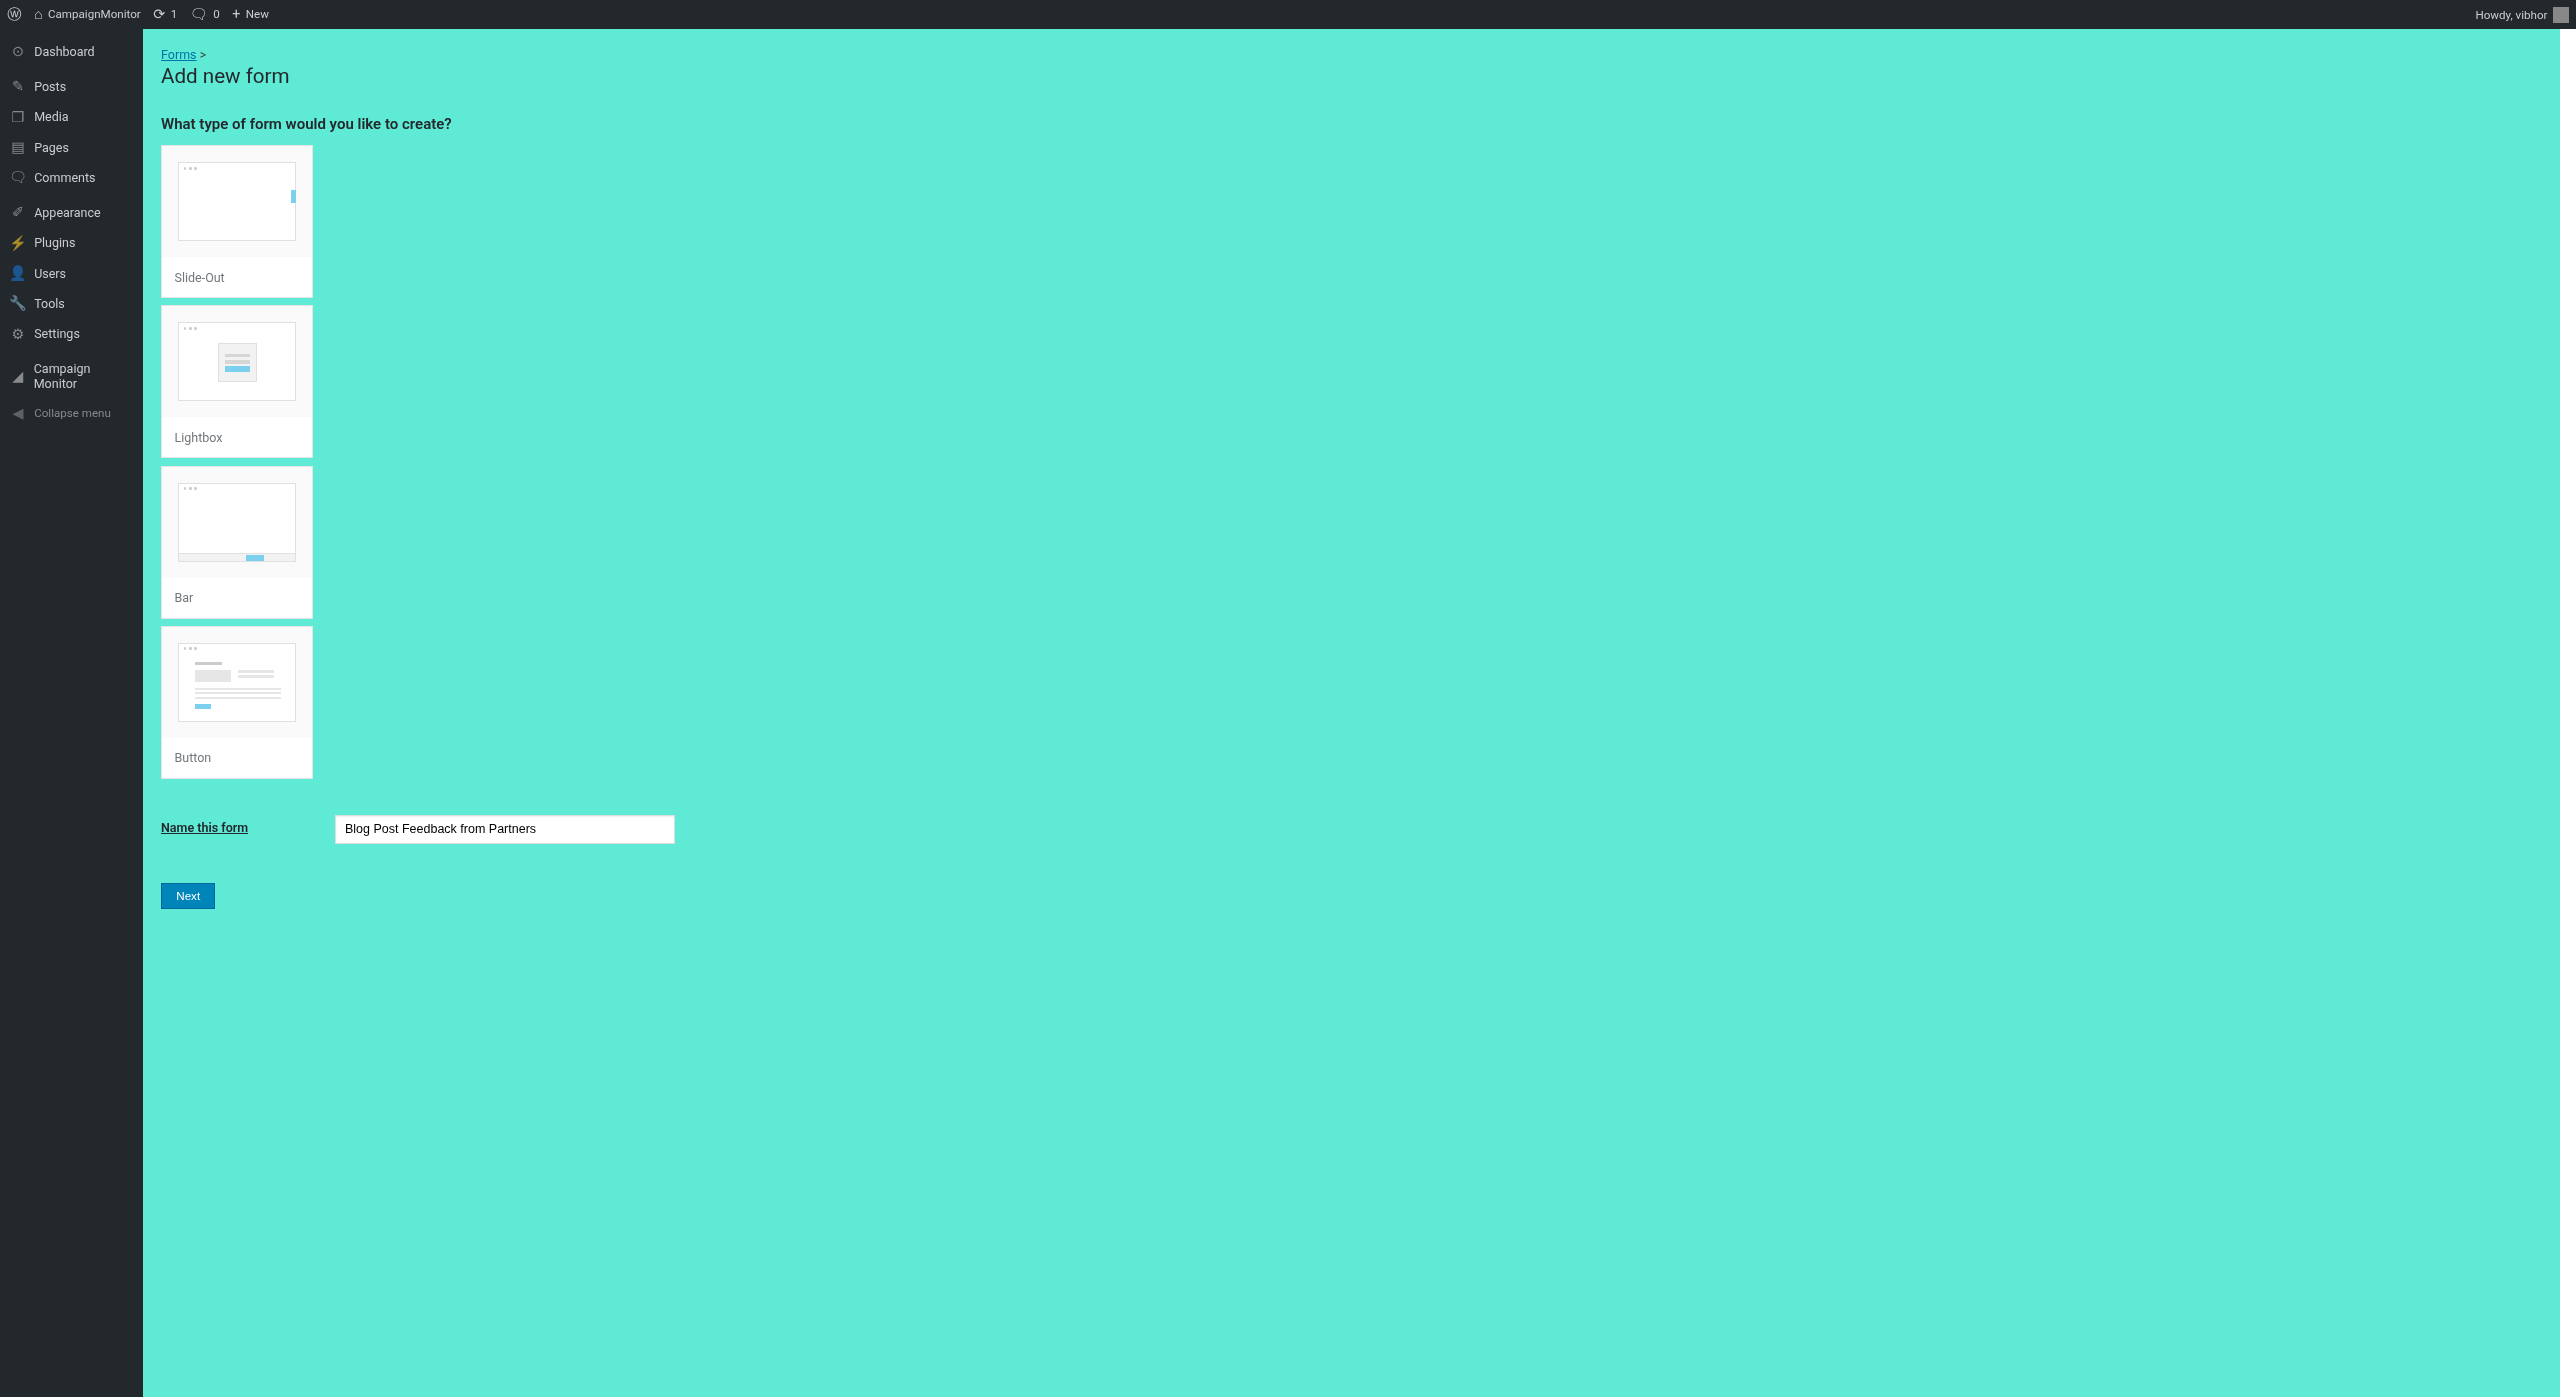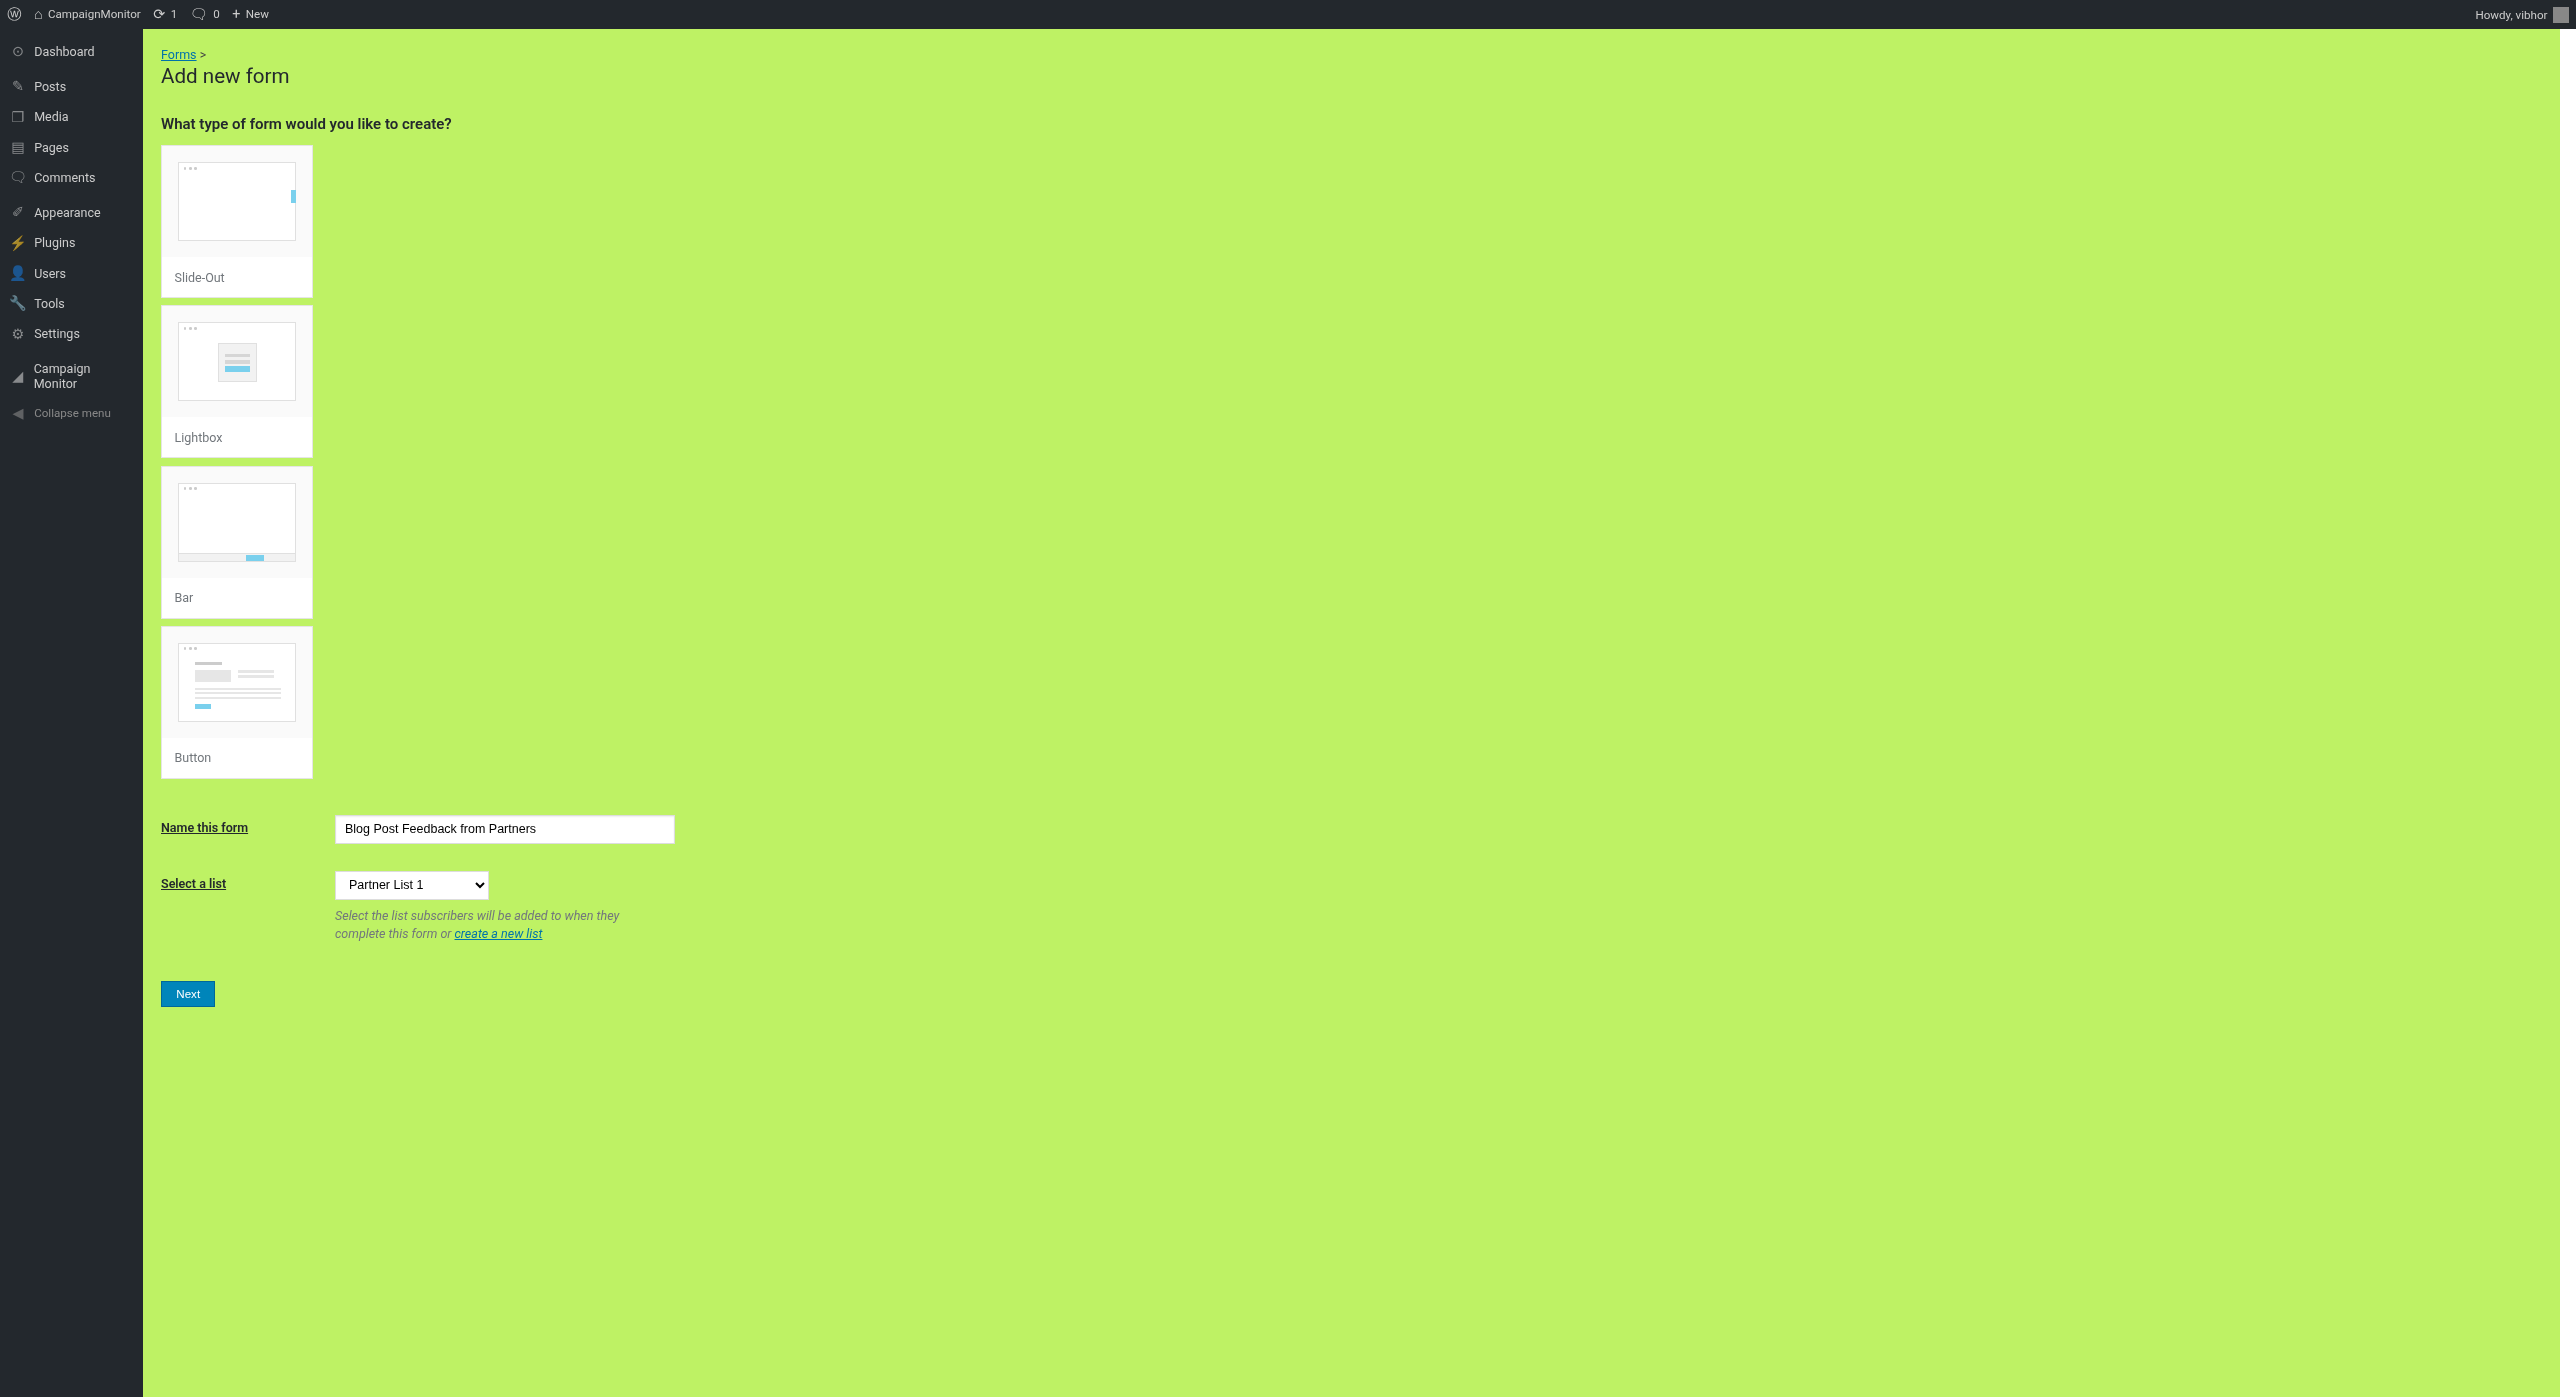--- a/index.html
+++ b/index.html
@@ -15,21 +15,21 @@
 
 .container { display: flex; min-height: calc(100vh - 29px); }
 .sidebar { width: 143px; background: #23282d; color: #eee; padding-top: 7.2px; }
 .sidebar-item { display: flex; align-items: center; gap: 7.2px; padding: 7.2px 9px; font-size: 12.5px; cursor: pointer; color: #ccc; }
 .sidebar-item .icon { width: 18px; text-align: center; font-size: 14.3px; opacity: 0.6; }
 .sidebar-sep { height: 4.5px; }
 .sidebar-item.small { font-size: 11.6px; color: #888; }
 .sidebar-item .label-multiline { line-height: 1.2; }
 
 
-.main { flex: 1; padding: 9px 18px 36px 18px; background: #bef264; border-right: 16px solid #fff; }
+.main { flex: 1; padding: 9px 18px 36px 18px; background: #5eead4; border-right: 16px solid #fff; }
 .breadcrumb { margin-top: 9px; margin-bottom: 0; font-size: 12.5px; }
 .breadcrumb a { color: #0073aa; text-decoration: underline; }
 .page-title { font-size: 20.6px; font-weight: 400; color: #23282d; margin-top: 1.8px; margin-bottom: 27px; }
 .section-title { font-size: 15px; font-weight: 600; color: #23282d; margin-bottom: 12.5px; }
 
 
 .cards { display: flex; flex-wrap: wrap; gap: 7.2px; margin-bottom: 36px; max-width: 635px; flex-direction: column; }
 .card { width: 152px; border: 0.9px solid #e5e5e5; background: #fff; cursor: pointer; }
 .card.selected { border-color: #0073aa; border-width: 0.9px; }
 .card-preview { height: 111px; background: #fafafa; display: flex; align-items: center; justify-content: center; padding: 9px; }
@@ -241,28 +241,17 @@
       </div>
     </div>
 
     <div class="field-row">
       <div class="field-label">Name this form</div>
       <div class="field-control">
         <input type="text" value="Blog Post Feedback from Partners" style="">
       </div>
     </div>
 
-    <div class="field-row">
-      <div class="field-label">Select a list</div>
-      <div class="field-control">
-        <select>
-          <option>Partner List 1</option>
-        </select>
-        <div class="field-help">
-          <span>Select the list subscribers will be added to when they complete this form or </span><a href="#">create a new list</a>
-        </div>
-      </div>
-    </div>
 
     <button class="next-btn">Next</button>
   </div>
 </div>
 
 
 </body></html>

